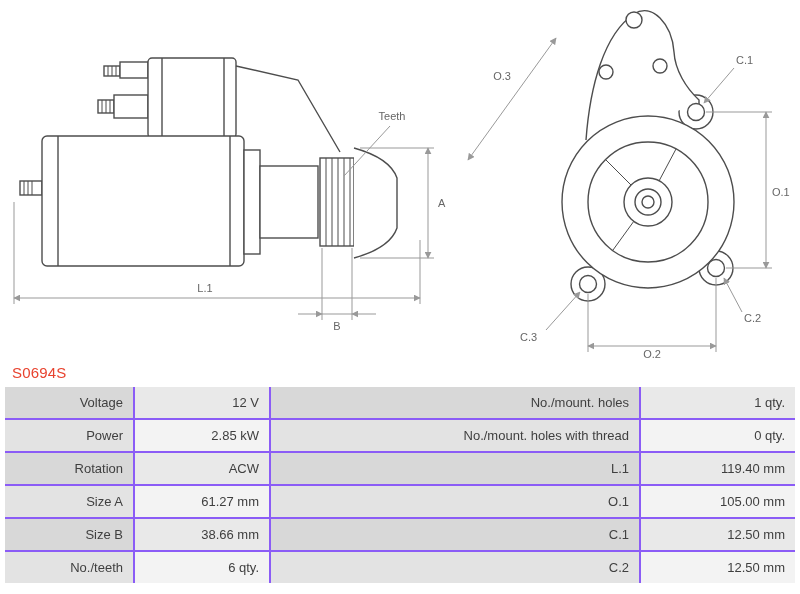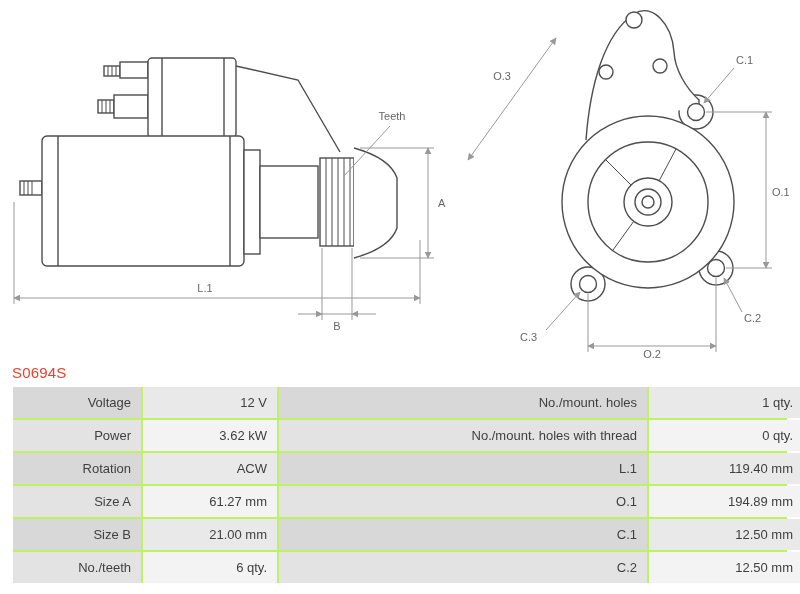--- a/index.html
+++ b/index.html
@@ -12,22 +12,22 @@
     margin:4px 12px 6px 12px;
     color:#e8432f;
     font-size:15px;
     letter-spacing:0.2px;
   }
   .spec-table{
     display:grid;
     grid-template-columns:128px 134px 368px 154px;
     grid-auto-rows:31px;
     gap:2px;
-    margin:0 13px;
-    background:#bef264;
+    margin:0 5px;
+    background:#8b5cf6;
   }
   .spec-row{display:contents;}
   .cell{
     box-sizing:border-box;
     line-height:31px;
     font-size:13px;
     color:#3f3f3f;
     text-align:right;
     padding-right:10px;
     white-space:nowrap;
@@ -167,42 +167,42 @@
 
   <div class="spec-row">
     <div class="cell lab">Voltage</div>
     <div class="cell val">12 V</div>
     <div class="cell lab">No./mount. holes</div>
     <div class="cell val">1 qty.</div>
   </div>
 
   <div class="spec-row">
     <div class="cell lab">Power</div>
-    <div class="cell val">3.62 kW</div>
+    <div class="cell val">2.85 kW</div>
     <div class="cell lab">No./mount. holes with thread</div>
     <div class="cell val">0 qty.</div>
   </div>
 
   <div class="spec-row">
     <div class="cell lab">Rotation</div>
     <div class="cell val">ACW</div>
     <div class="cell lab">L.1</div>
     <div class="cell val">119.40 mm</div>
   </div>
 
   <div class="spec-row">
     <div class="cell lab">Size A</div>
     <div class="cell val">61.27 mm</div>
     <div class="cell lab">O.1</div>
-    <div class="cell val">194.89 mm</div>
+    <div class="cell val">105.00 mm</div>
   </div>
 
   <div class="spec-row">
     <div class="cell lab">Size B</div>
-    <div class="cell val">21.00 mm</div>
+    <div class="cell val">38.66 mm</div>
     <div class="cell lab">C.1</div>
     <div class="cell val">12.50 mm</div>
   </div>
 
   <div class="spec-row">
     <div class="cell lab">No./teeth</div>
     <div class="cell val">6 qty.</div>
     <div class="cell lab">C.2</div>
     <div class="cell val">12.50 mm</div>
   </div>

